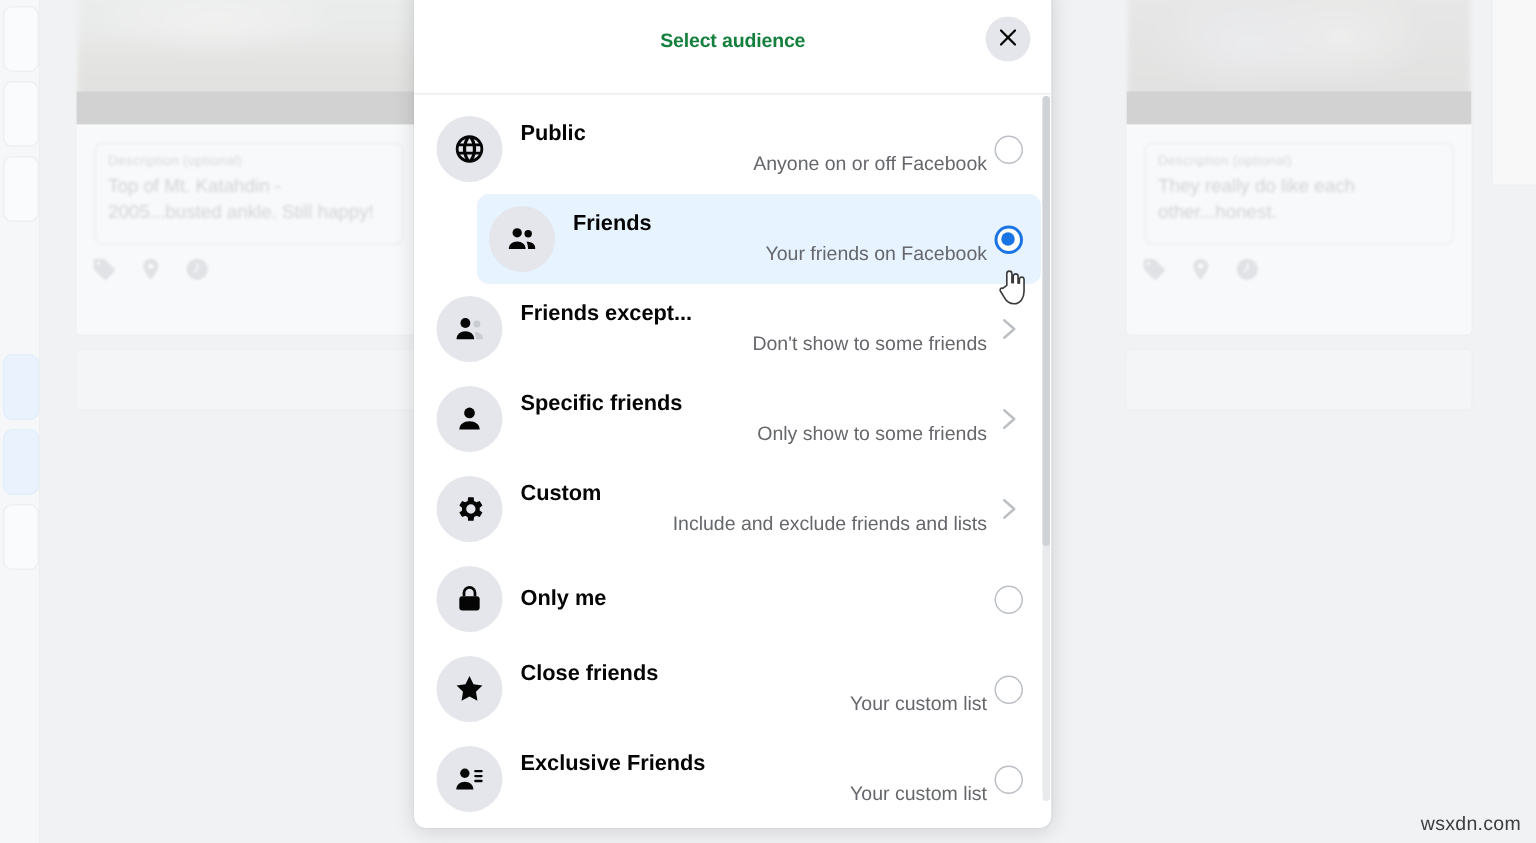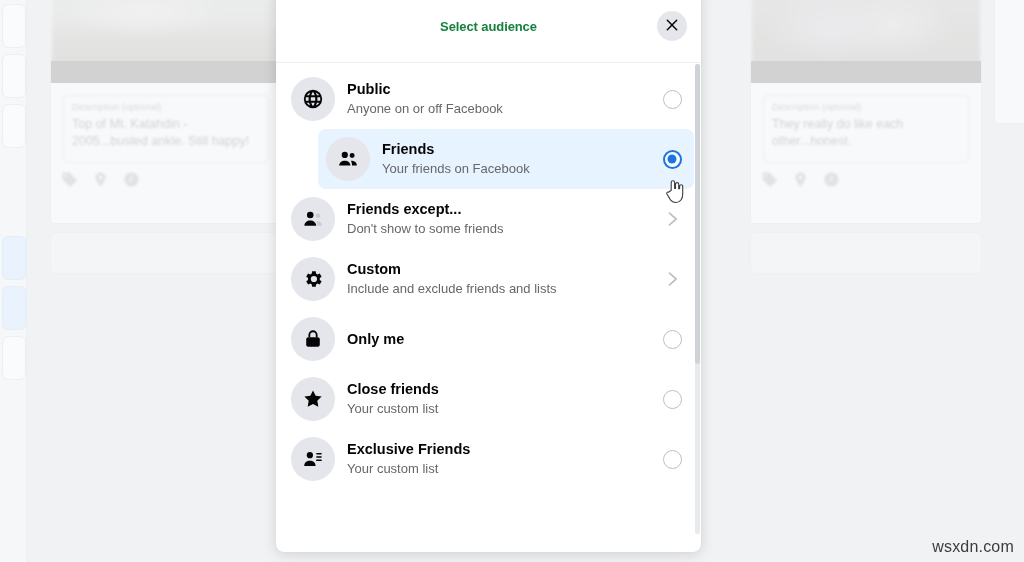--- a/index.html
+++ b/index.html
@@ -218,20 +218,21 @@
     font-size: 14.5px;
     font-weight: bold;
     color: #050505;
     line-height: 19px;
   }
   .opt-sub {
     font-size: 13px;
     color: #65676b;
     line-height: 18px;
     margin-top: 1px;
+    text-align: right;
   }
 
   .opt-ctrl {
     flex: 0 0 28px;
     width: 28px;
     display: flex;
     align-items: center;
     justify-content: center;
   }
   .radio {
@@ -285,21 +286,21 @@
     pointer-events: none;
     z-index: 50;
   }
   .cursor svg { width: 22px; height: 26px; display:block; }
 
   
   .watermark {
     position: absolute;
     right: 10px;
     bottom: 6px;
-    font-size: 16px;
+    font-size: 13px;
     color: #3d3d3d;
     letter-spacing: .2px;
     z-index: 60;
   }
 </style>
 </head>
 <body>
 
 <div class="bg-page">
 
@@ -447,20 +448,41 @@
       </div>
       <div class="opt-ctrl chev">
         <span>
           <svg viewBox="0 0 24 24" fill="none" stroke="currentColor" stroke-width="2" stroke-linecap="round" stroke-linejoin="round">
               <polyline points="9,5 17,12 9,19"></polyline>
             </svg>
         </span>
       </div>
     </div>
 
+    <div class="opt-row">
+      <div class="opt-avatar">
+        <span>
+          <svg viewBox="0 0 24 24" fill="#050505">
+              <circle cx="12" cy="7.6" r="3.9"></circle>
+              <path d="M4.6 19.6c0-3.8 3.3-6 7.4-6s7.4 2.2 7.4 6z"></path>
+            </svg>
+        </span>
+      </div>
+      <div class="opt-text">
+        <div class="opt-title">Specific friends</div>
+        <div class="opt-sub">Only show to some friends</div>
+      </div>
+      <div class="opt-ctrl chev">
+        <span>
+          <svg viewBox="0 0 24 24" fill="none" stroke="currentColor" stroke-width="2" stroke-linecap="round" stroke-linejoin="round">
+              <polyline points="9,5 17,12 9,19"></polyline>
+            </svg>
+        </span>
+      </div>
+    </div>
 
     <div class="opt-row">
       <div class="opt-avatar">
         <span>
           <svg viewBox="0 0 24 24" fill="#050505">
               <path d="M19.4 13a7.6 7.6 0 0 0 0-2l2-1.5-2-3.4-2.4 1a7.6 7.6 0 0 0-1.7-1L15 3.5H11l-.3 2.6a7.6 7.6 0 0 0-1.7 1l-2.4-1-2 3.4L6.6 11a7.6 7.6 0 0 0 0 2l-2 1.5 2 3.4 2.4-1a7.6 7.6 0 0 0 1.7 1l.3 2.6h4l.3-2.6a7.6 7.6 0 0 0 1.7-1l2.4 1 2-3.4zM13 15.4A3.4 3.4 0 1 1 16.4 12 3.4 3.4 0 0 1 13 15.4z"></path>
             </svg>
         </span>
       </div>
       <div class="opt-text">

